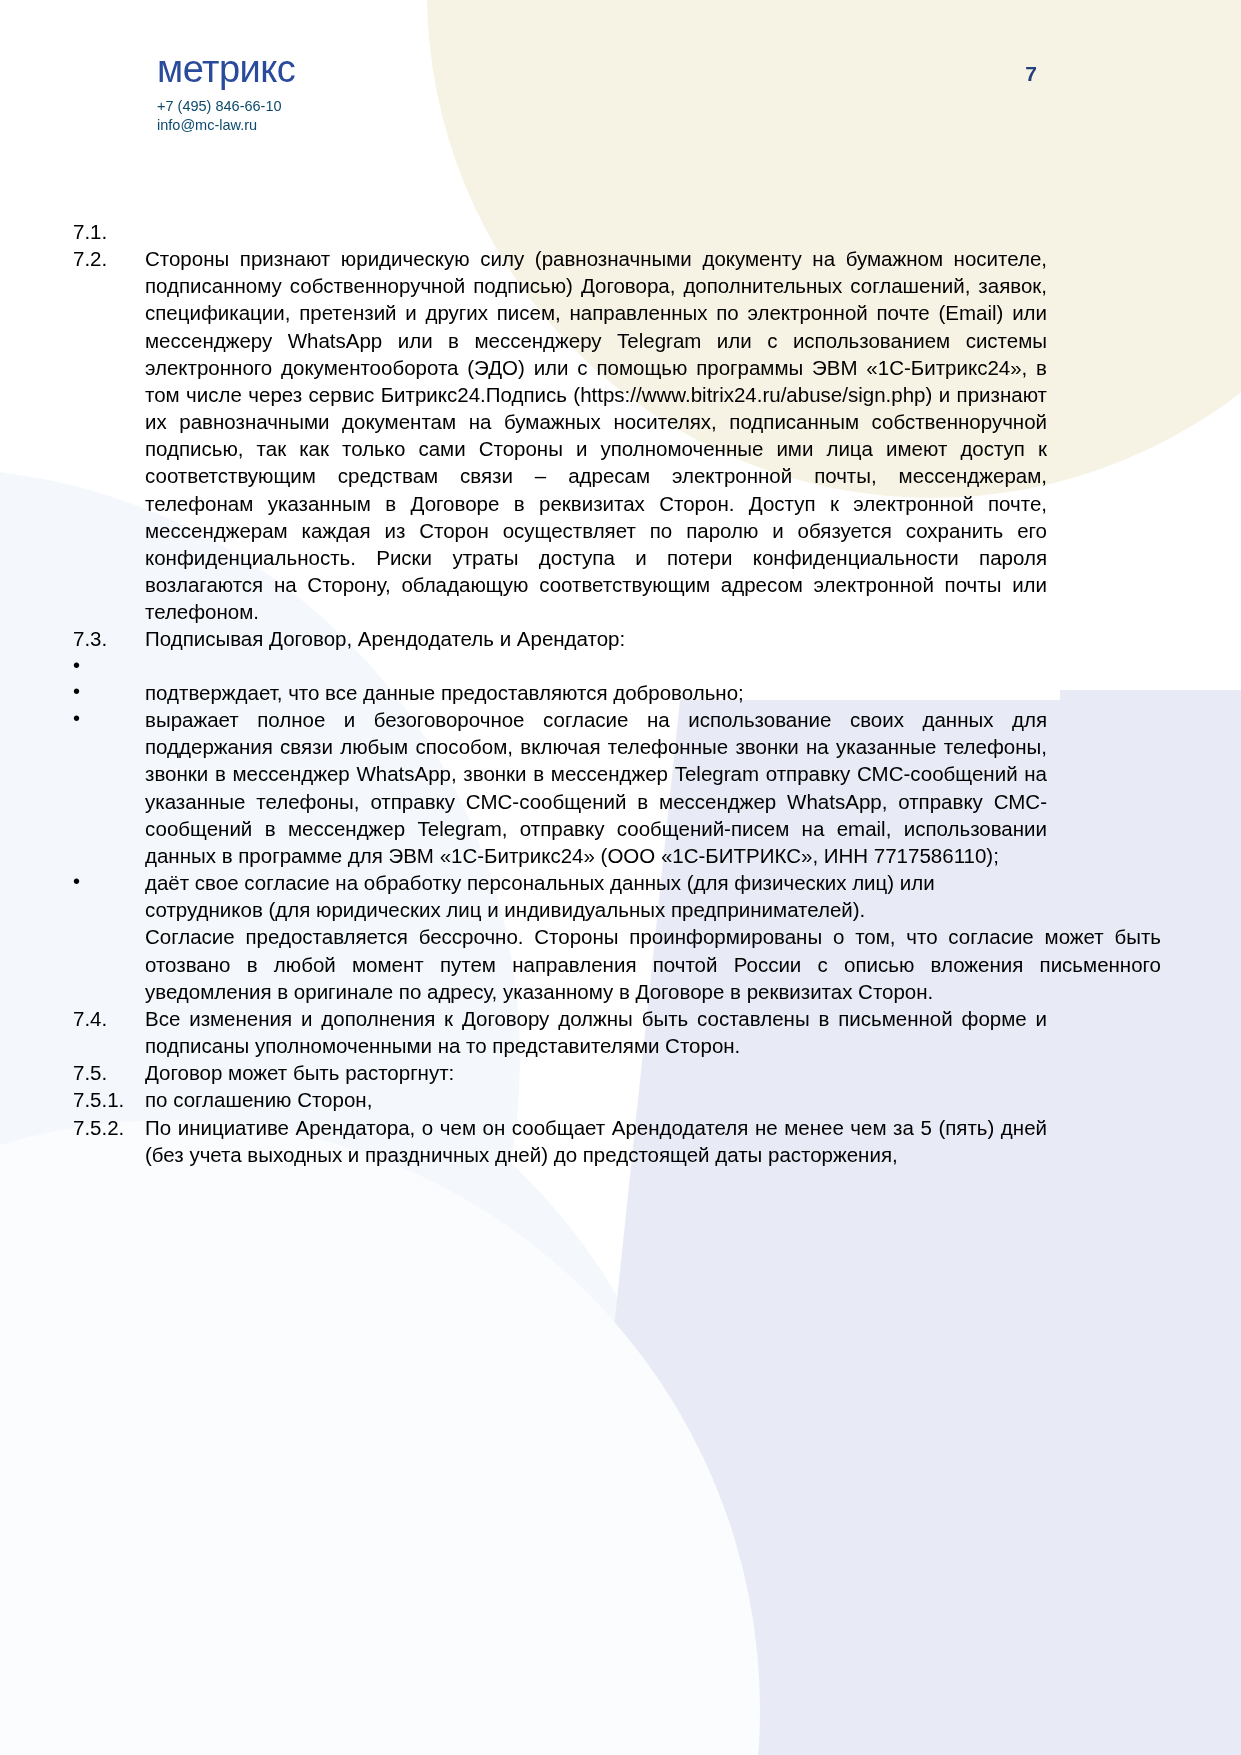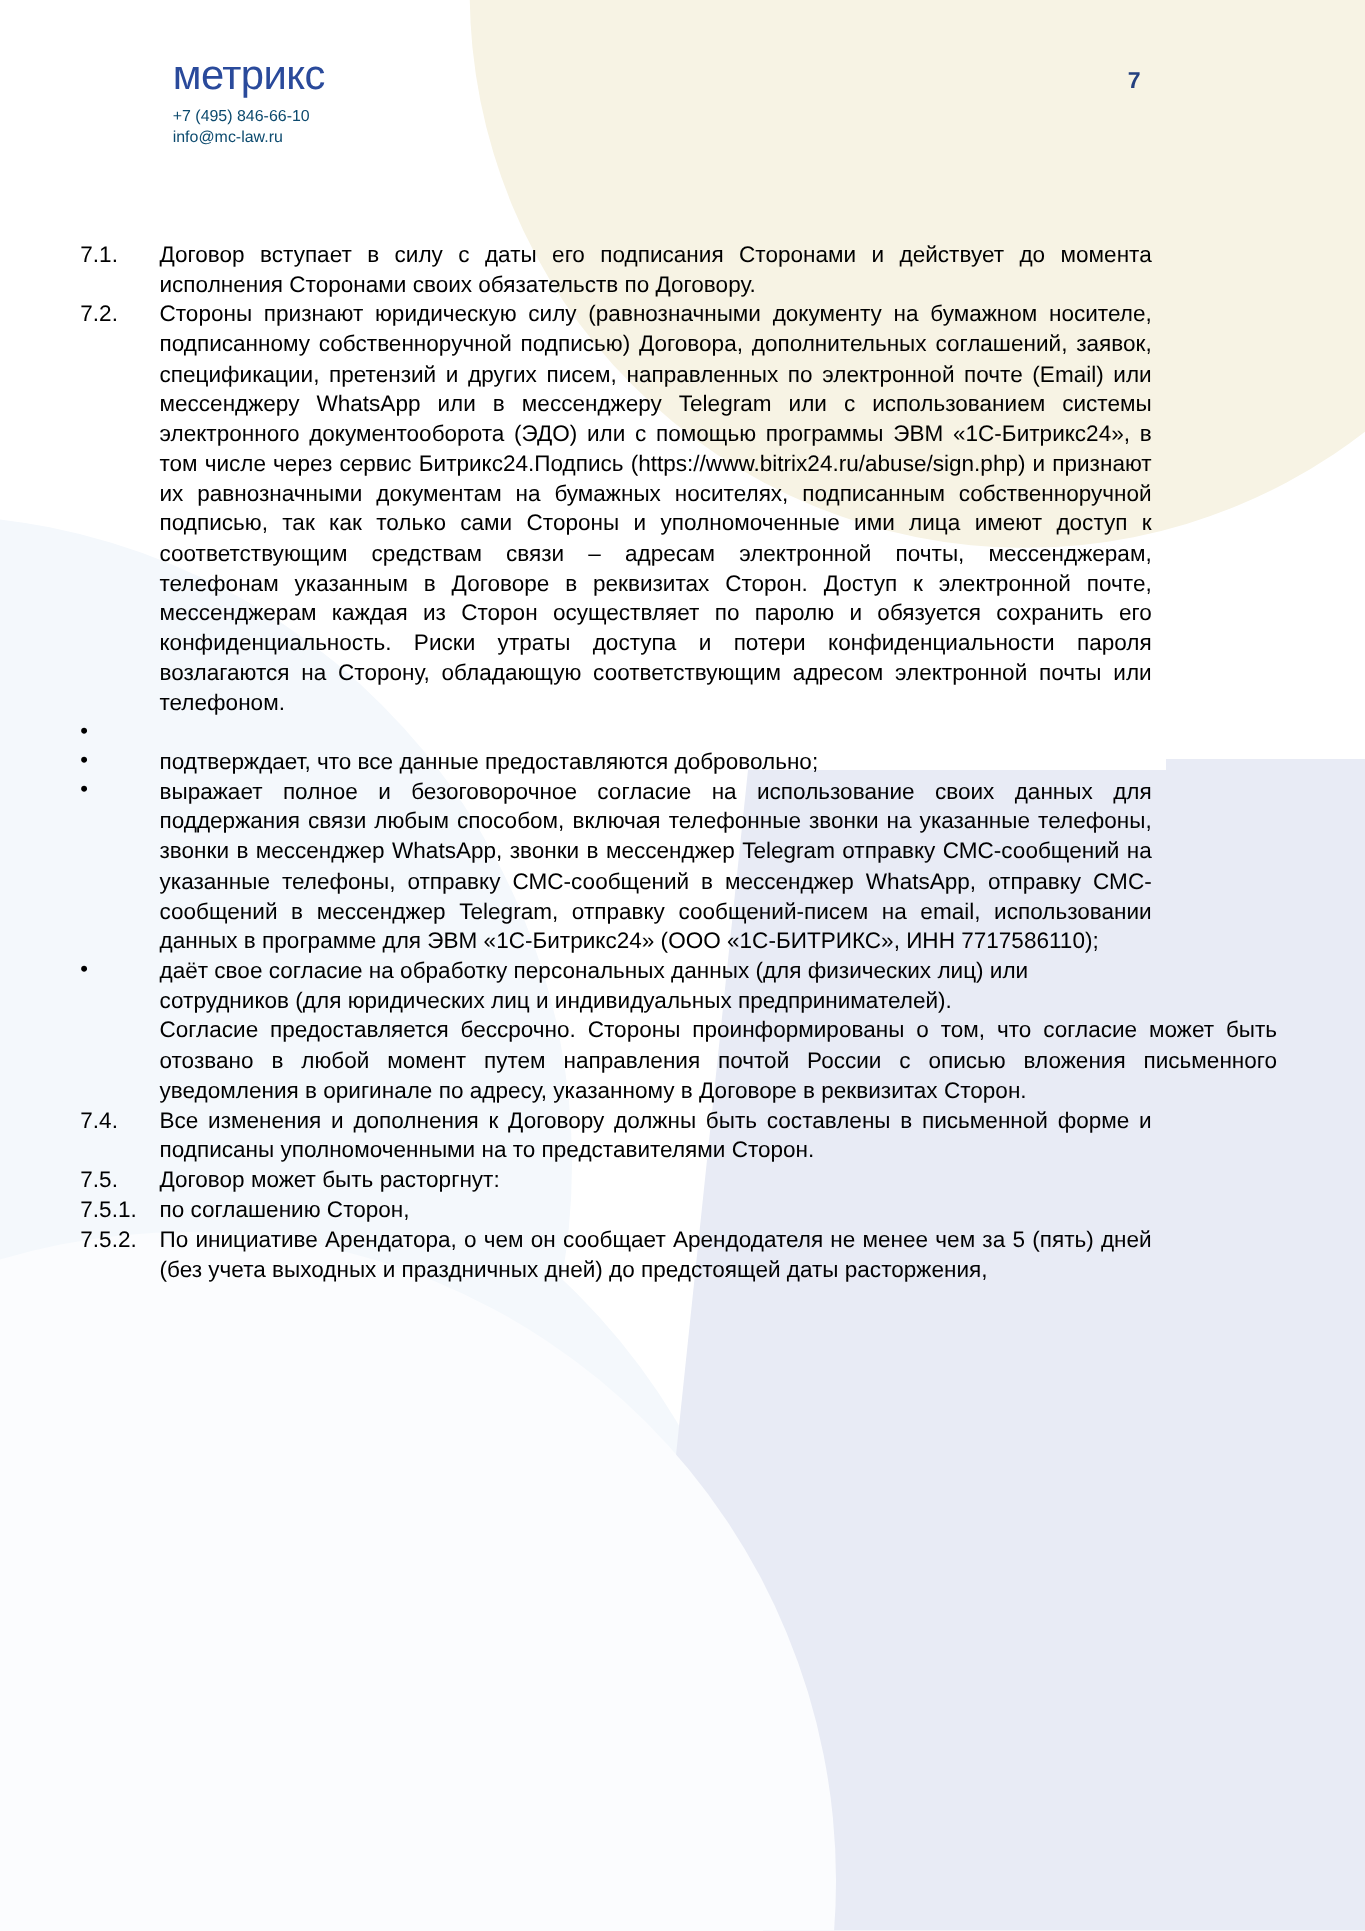--- a/index.html
+++ b/index.html
@@ -201,28 +201,31 @@
         <div>info@mc-law.ru</div>
       </div>
     </div>
     <div class="page-number">7</div>
   </div>
 
   <div class="content">
 
     <div class="clause">
       <div class="num">7.1.</div>
-      <div class="body">Договор вступает в силу с даты его подписания Сторонами и действует до момента исполнения Сторонами своих обязательств по Договору.</div>
     </div>
 
     <div class="clause">
       <div class="num">7.2.</div>
       <div class="body">Стороны признают юридическую силу (равнозначными документу на бумажном носителе, подписанному собственноручной подписью) Договора, дополнительных соглашений, заявок, спецификации, претензий и других писем, направленных по электронной почте (Email) или мессенджеру WhatsApp  или в мессенджеру Telegram или с использованием системы электронного документооборота (ЭДО) или с помощью программы ЭВМ «1С-Битрикс24», в том числе через сервис Битрикс24.Подпись (https://www.bitrix24.ru/abuse/sign.php) и признают их равнозначными документам на бумажных носителях, подписанным собственноручной подписью, так как только сами Стороны и уполномоченные ими лица имеют доступ к соответствующим средствам связи – адресам электронной почты, мессенджерам, телефонам указанным в Договоре в реквизитах Сторон. Доступ к электронной почте, мессенджерам каждая из Сторон осуществляет по паролю и обязуется сохранить его конфиденциальность. Риски утраты доступа и потери конфиденциальности пароля возлагаются на Сторону, обладающую соответствующим адресом электронной почты или телефоном.</div>
     </div>
 
+    <div class="clause">
+      <div class="num">7.3.</div>
+      <div class="body nojustify">Подписывая Договор, Арендодатель и Арендатор:</div>
+    </div>
 
     <div class="clause bullet">
       <div class="num"><span class="dot">•</span></div>
     </div>
 
     <div class="clause bullet">
       <div class="num"><span class="dot">•</span></div>
       <div class="body nojustify">подтверждает, что все данные предоставляются добровольно;</div>
     </div>
 

